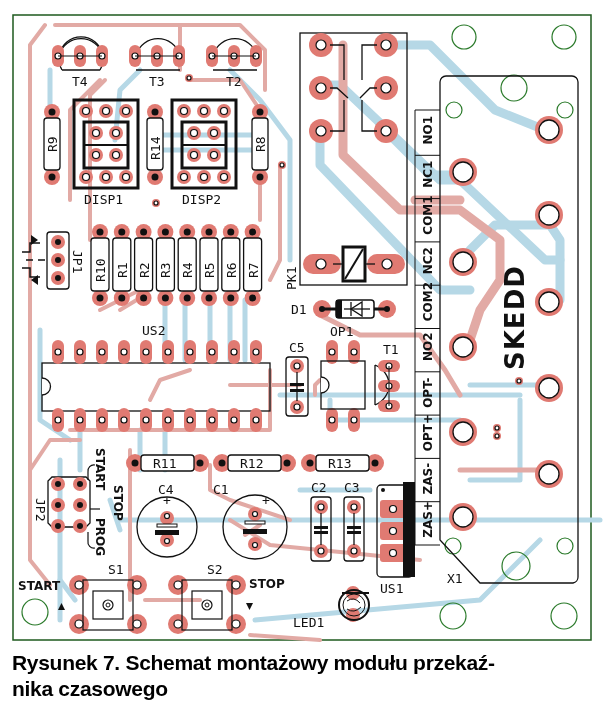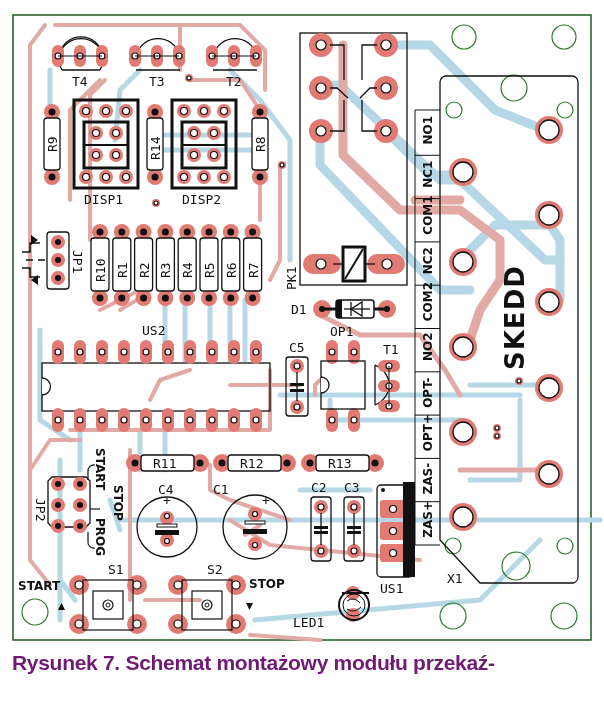--- a/index.html
+++ b/index.html
@@ -1,18 +1,18 @@
 <!DOCTYPE html>
 <html><head>
 <meta charset="utf-8">
 <style>
   html, body { margin:0; padding:0; background:#ffffff; }
   body { width:604px; height:715px; position:relative; overflow:hidden; font-family:"DejaVu Sans Mono", monospace; }
   #pcb { position:absolute; left:0; top:0; width:604px; height:650px; }
-  .caption { position:absolute; left:12px; top:650px; width:590px; font-family:"Liberation Sans", sans-serif; font-weight:bold; font-size:21px; line-height:26px; color:#701a75; letter-spacing:-0.3px; }
+  .caption { position:absolute; left:12px; top:650px; width:590px; font-family:"Liberation Sans", sans-serif; font-weight:bold; font-size:21px; line-height:26px; color:#000000; letter-spacing:-0.3px; }
   .lbl { font-family:"DejaVu Sans Mono", monospace; font-size:13px; fill:#111; }
   .lblb { font-family:"DejaVu Sans", sans-serif; font-size:12px; font-weight:bold; fill:#111; }
   .tb { stroke:#e2aaa5; fill:none; stroke-linecap:round; stroke-linejoin:round; }
   .bb { stroke:#b6d8e6; fill:none; stroke-linecap:round; stroke-linejoin:round; }
   .pad { fill:#e07a72; }
   .hole { fill:#fff; stroke:#111; stroke-width:1.2; }
   .hole-b { fill:#111; }
   .outline { fill:none; stroke:#111; stroke-width:1.3; }
   .outline-w { fill:#fff; stroke:#111; stroke-width:1.3; }
   .mh { fill:none; stroke:#2a7a2a; stroke-width:1.2; }
@@ -714,13 +714,14 @@
     <circle cx="354" cy="605" r="15" fill="none" stroke="#111" stroke-width="2"></circle>
     <circle cx="354" cy="605" r="11" fill="none" stroke="#111" stroke-width="1"></circle>
     <line x1="342" y1="593" x2="369" y2="593" stroke="#111" stroke-width="2"></line>
     <path d="M347 601 Q354 596 360 603 M347 609 Q354 614 361 607" fill="none" stroke="#111" stroke-width="1"></path>
     <text class="lbl" x="293" y="627">LED1</text>
   </g>
 </svg>
 
 <div class="caption">
   <div>Rysunek 7. Schemat montażowy modułu przekaź-</div>
+  <div>nika czasowego</div>
 </div>
 
 </body></html>

